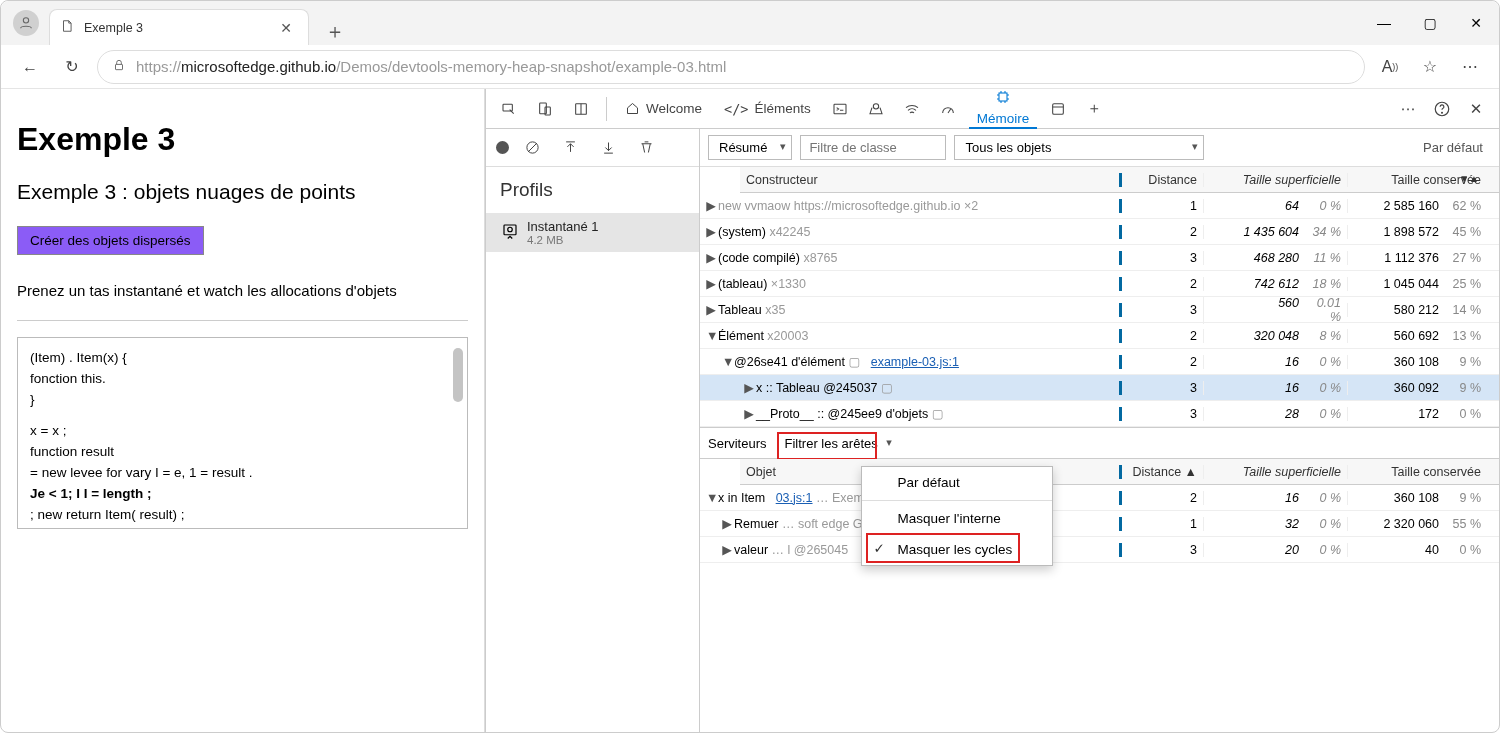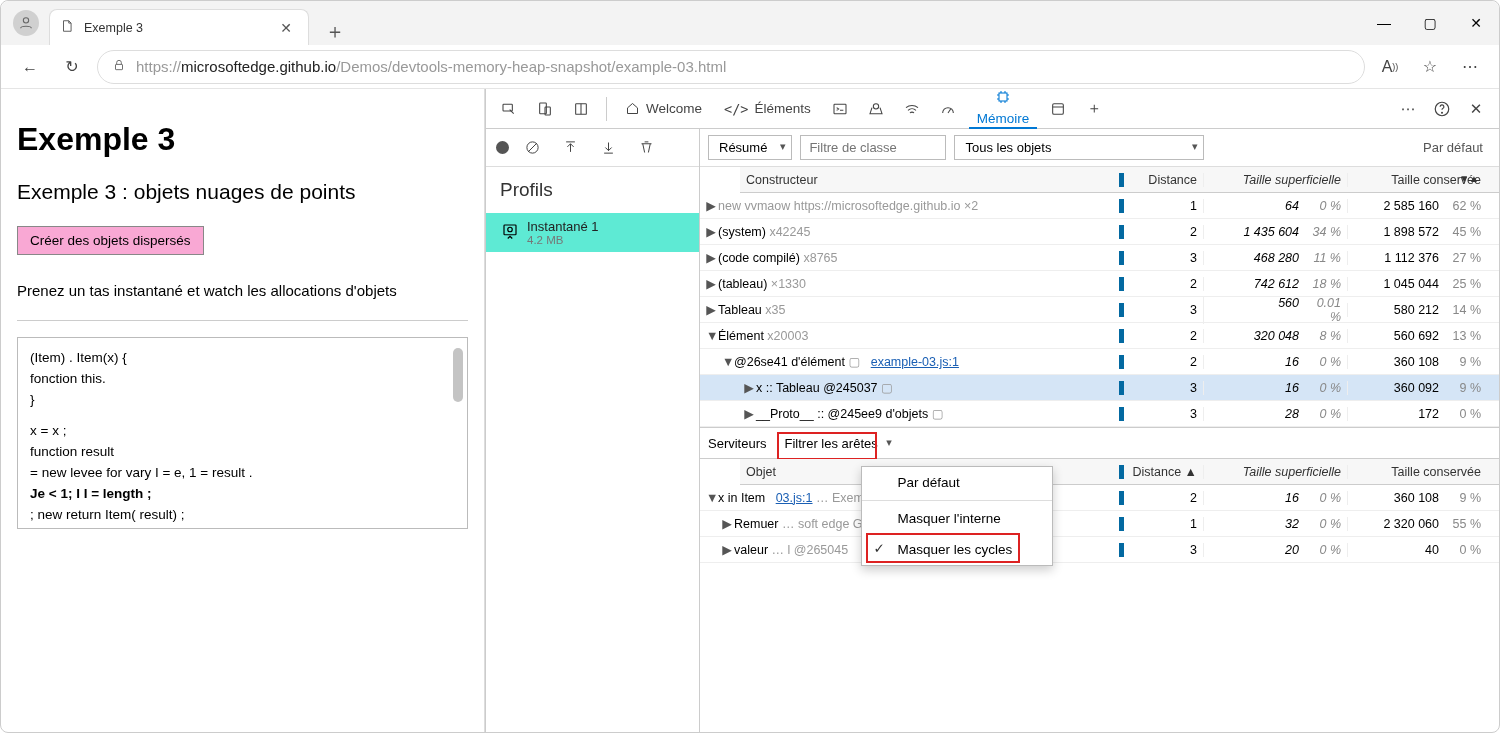--- a/index.html
+++ b/index.html
@@ -22,21 +22,21 @@
 .nav-btn { width: 34px; height: 34px; display:flex; align-items:center; justify-content:center; color:#444; cursor:pointer; font-size:16px; border-radius:4px;}
 .urlbox { flex: 1; height: 34px; border: 1px solid #ddd; border-radius: 18px; display: flex; align-items: center; padding: 0 14px; font-size: 15px; color: #666; gap:10px;}
 .urlbox .host { color: #222; }
 .right-icons { display: flex; gap: 6px; }
 
 
 .main { display: flex; height: calc(100% - 88px); }
 .page-pane { width: 484px; border-right: 1px solid #ddd; padding: 12px 16px; overflow:hidden;}
 .page-pane h1 { font-size: 32px; font-weight: 600; margin: 20px 0 22px; }
 .page-pane h2 { font-size: 21px; font-weight: 400; margin-bottom: 22px; }
-.btn { border: 1px solid #888; background: #f9a8d4; padding: 6px 12px; font-size: 13.5px; cursor:pointer; }
+.btn { border: 1px solid #888; background: #8b5cf6; padding: 6px 12px; font-size: 13.5px; cursor:pointer; }
 .page-pane p { font-size: 15px; margin: 24px 0 18px; line-height:1.55; }
 .page-pane hr { border:none; border-top:1px solid #ccc; margin-bottom:16px; }
 .codebox { border:1px solid #bbb; height: 192px; overflow:hidden; padding:10px 12px; position:relative; font-size:13.5px; line-height:1.55; }
 .codebox .scrollbar { position:absolute; right:2px; top:4px; width:14px; height:184px; }
 .codebox .thumb { position:absolute; right:2px; top:6px; width:10px; height:54px; background:#c4c4c4; border-radius:6px; }
 
 
 .devtools { flex:1; display:flex; flex-direction:column; border-left:1px solid #ccc; }
 .dt-toolbar { height: 40px; border-bottom:1px solid #ccc; display:flex; align-items:center; padding:0 8px; gap:6px; }
 .dt-ico { width:30px; height:30px; display:flex; align-items:center; justify-content:center; color:#444; cursor:pointer; font-size:15px; border-radius:4px;}
@@ -44,36 +44,36 @@
 .dt-tab { padding: 0 8px; height:40px; display:flex; align-items:center; gap:6px; font-size:13.5px; color:#444; cursor:pointer;}
 .dt-tab.active { color:#0078d4; border-bottom:2px solid #0078d4;flex-direction:column; }
 .dt-right { margin-left:auto; display:flex; gap:4px; align-items:center;}
 
 .dt-body { flex:1; display:flex; min-height:0; }
 .dt-sidebar { width: 214px; border-right:1px solid #ccc; display:flex; flex-direction:column; }
 .dt-controls { height:38px; border-bottom:1px solid #ddd; display:flex; align-items:center; gap:8px; padding:0 10px;}
 .rec-dot { width:13px; height:13px; border:2px solid #555; border-radius:50%; background:#555;}
 .dt-sidebar-section { padding:12px 14px; font-size:19px; color:#333;}
 .dt-sidebar-sublabel { font-size:11px; color:#666; padding:0 14px 8px; text-transform:uppercase; letter-spacing:.2px;}
-.snapshot-item { display:flex; align-items:center; gap:8px; padding:6px 12px; background:#5eead4; border-left:3px solid transparent; cursor:pointer;}
+.snapshot-item { display:flex; align-items:center; gap:8px; padding:6px 12px; background:#e5e5e5; border-left:3px solid transparent; cursor:pointer;}
 .snapshot-item .meta { display:flex; flex-direction:column;}
 .snapshot-item .name { font-size:13px; color:#222; }
 .snapshot-item .size { font-size:11.5px; color:#777; }
 
 .dt-main { flex:1; display:flex; flex-direction:column; min-width:0; }
 .filterbar { height:38px; border-bottom:1px solid #ddd; display:flex; align-items:center; padding:0 8px; gap:8px; font-size:13px;}
 .dropdown { border:1px solid #bbb; background:#fff; padding:4px 24px 4px 10px; position:relative; font-size:13px; cursor:pointer;}
 .dropdown::after { content:"▾"; position:absolute; right:6px; top:4px; font-size:11px; color:#555;}
 .textinput { border:1px solid #bbb; padding:4px 8px; font-size:13px; width:146px; }
 .wide-dd { width:250px; }
 .grouping { margin-left:auto; font-size:13px; color:#555; padding-right:8px;}
 .ghead, .grow { display:flex; font-size:12.5px; align-items:center; height:26px; border-bottom:1px solid #eee; }
 .ghead { background:#f7f7f7; font-weight:400; color:#333; border-bottom:1px solid #ccc; position:relative;margin-left:40px;}
 .col-con { flex:1; padding-left:6px; min-width:0; overflow:hidden; white-space:nowrap; text-overflow:ellipsis;}
-.col-dist { width:84px; text-align:right; padding-right:6px; border-left:5px solid #0369a1;}
+.col-dist { width:84px; text-align:right; padding-right:6px; border-left:3px solid #0369a1;}
 .col-shal { width:144px; text-align:right; padding-right:6px; border-left:1px solid #eee; display:flex; justify-content:flex-end; gap:6px;font-style:italic;}
 .col-ret { width:152px; text-align:right; padding-right:18px; border-left:1px solid #eee; display:flex; justify-content:flex-end; gap:6px;}
 .pct { color:#888; width:36px; text-align:right; }
 .tri { display:inline-block; width:10px; text-align:center; color:#555; margin-right:2px;}
 .gray { color:#999; }
 .link { color:#1a5fb4; text-decoration:underline; cursor:pointer;}
 .sel-row { background:#d5e5f6; }
 .indent1 { padding-left:22px; }
 .indent2 { padding-left:44px; }
 

